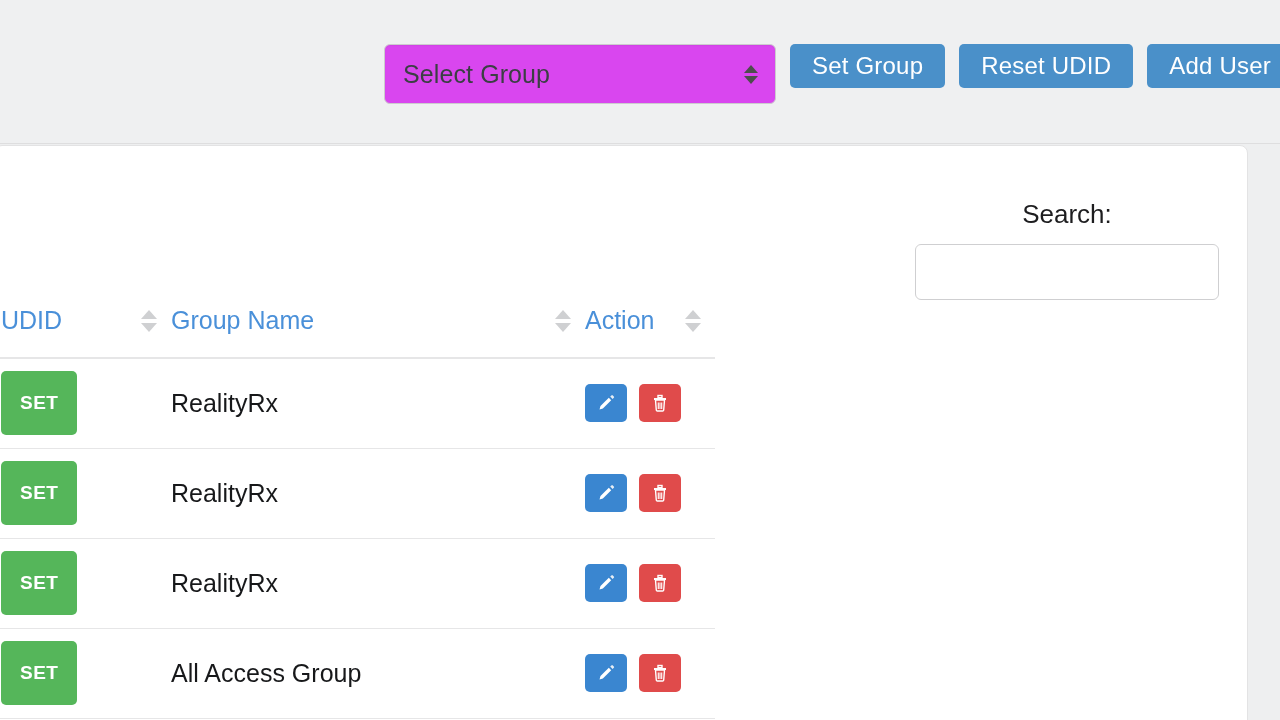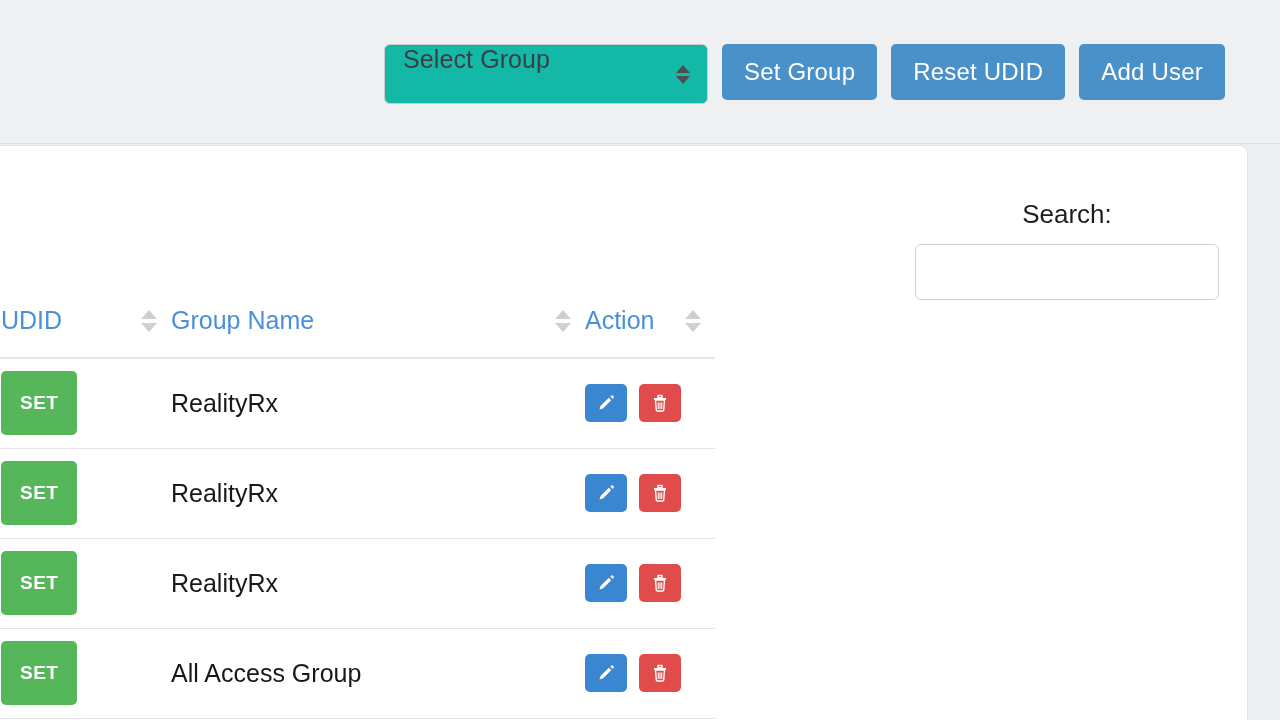--- a/index.html
+++ b/index.html
@@ -31,26 +31,27 @@
   .toolbar-inner {
     position: absolute;
     left: 384px;
     top: 44px;
     display: flex;
     align-items: flex-start;
     gap: 14px;
   }
 
   .select-group {
-    width: 324px;
+    width: 392px;
     height: 60px;
-    background: #14b8a6;
+    background: #d946ef;
     border: 1px solid #ccccce;
     border-radius: 6px;
     display: flex;
+    align-items: center;
     padding: 0 16px 0 18px;
     position: relative;
     box-shadow: inset 0 1px 1px rgba(0,0,0,.04);
   }
   .select-group .sel-label {
     font-size: 25px;
     color: #3b3f44;
     letter-spacing: .1px;
     flex: 1;
     white-space: nowrap;
@@ -66,21 +67,21 @@
   .spinner i {
     display: block;
     width: 0; height: 0;
     border-left: 7px solid transparent;
     border-right: 7px solid transparent;
   }
   .spinner i.up   { border-bottom: 8px solid #4d4d4d; }
   .spinner i.down { border-top: 8px solid #4d4d4d; }
 
   .btn-primary {
-    height: 56px;
+    height: 44px;
     background: #4a90c9;
     border: none;
     border-radius: 5px;
     color: #ffffff;
     font-size: 24px;
     font-family: "Liberation Sans", sans-serif;
     padding: 0 22px;
     white-space: nowrap;
     letter-spacing: .2px;
     cursor: pointer;

